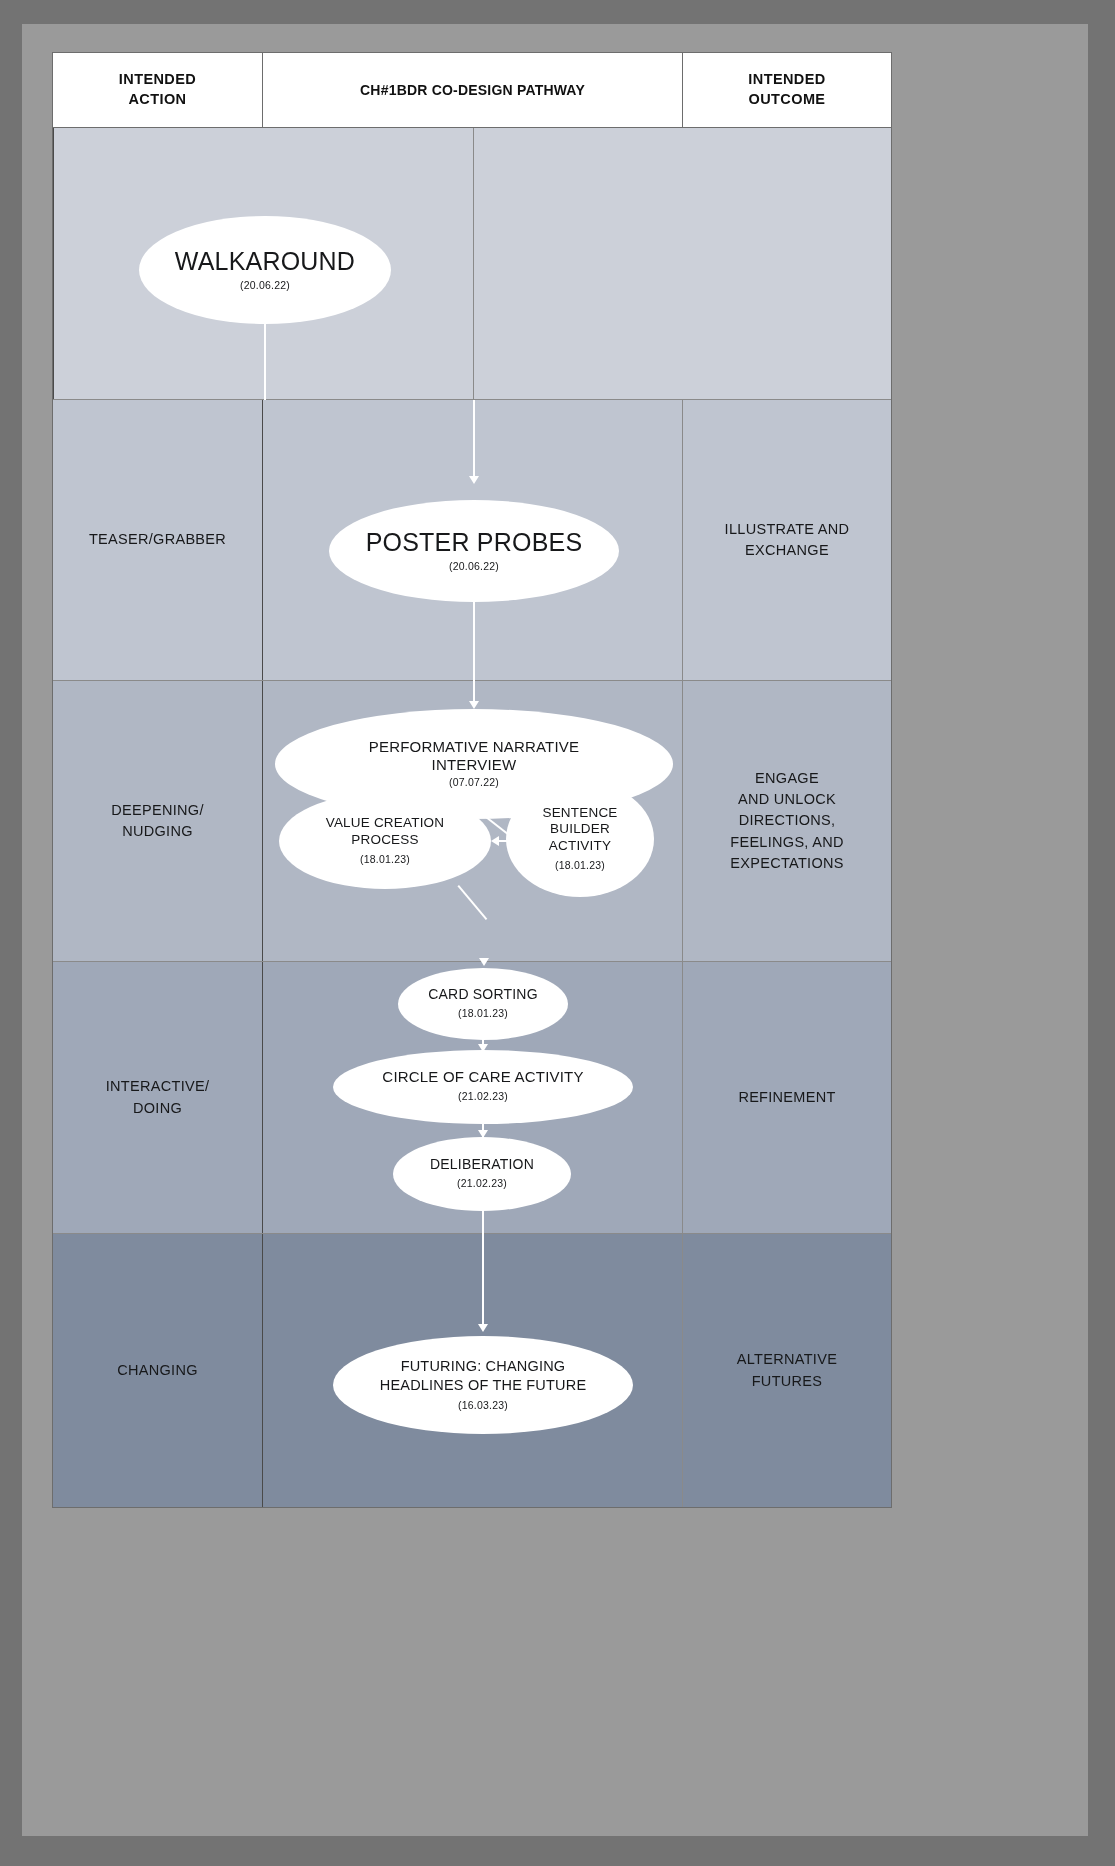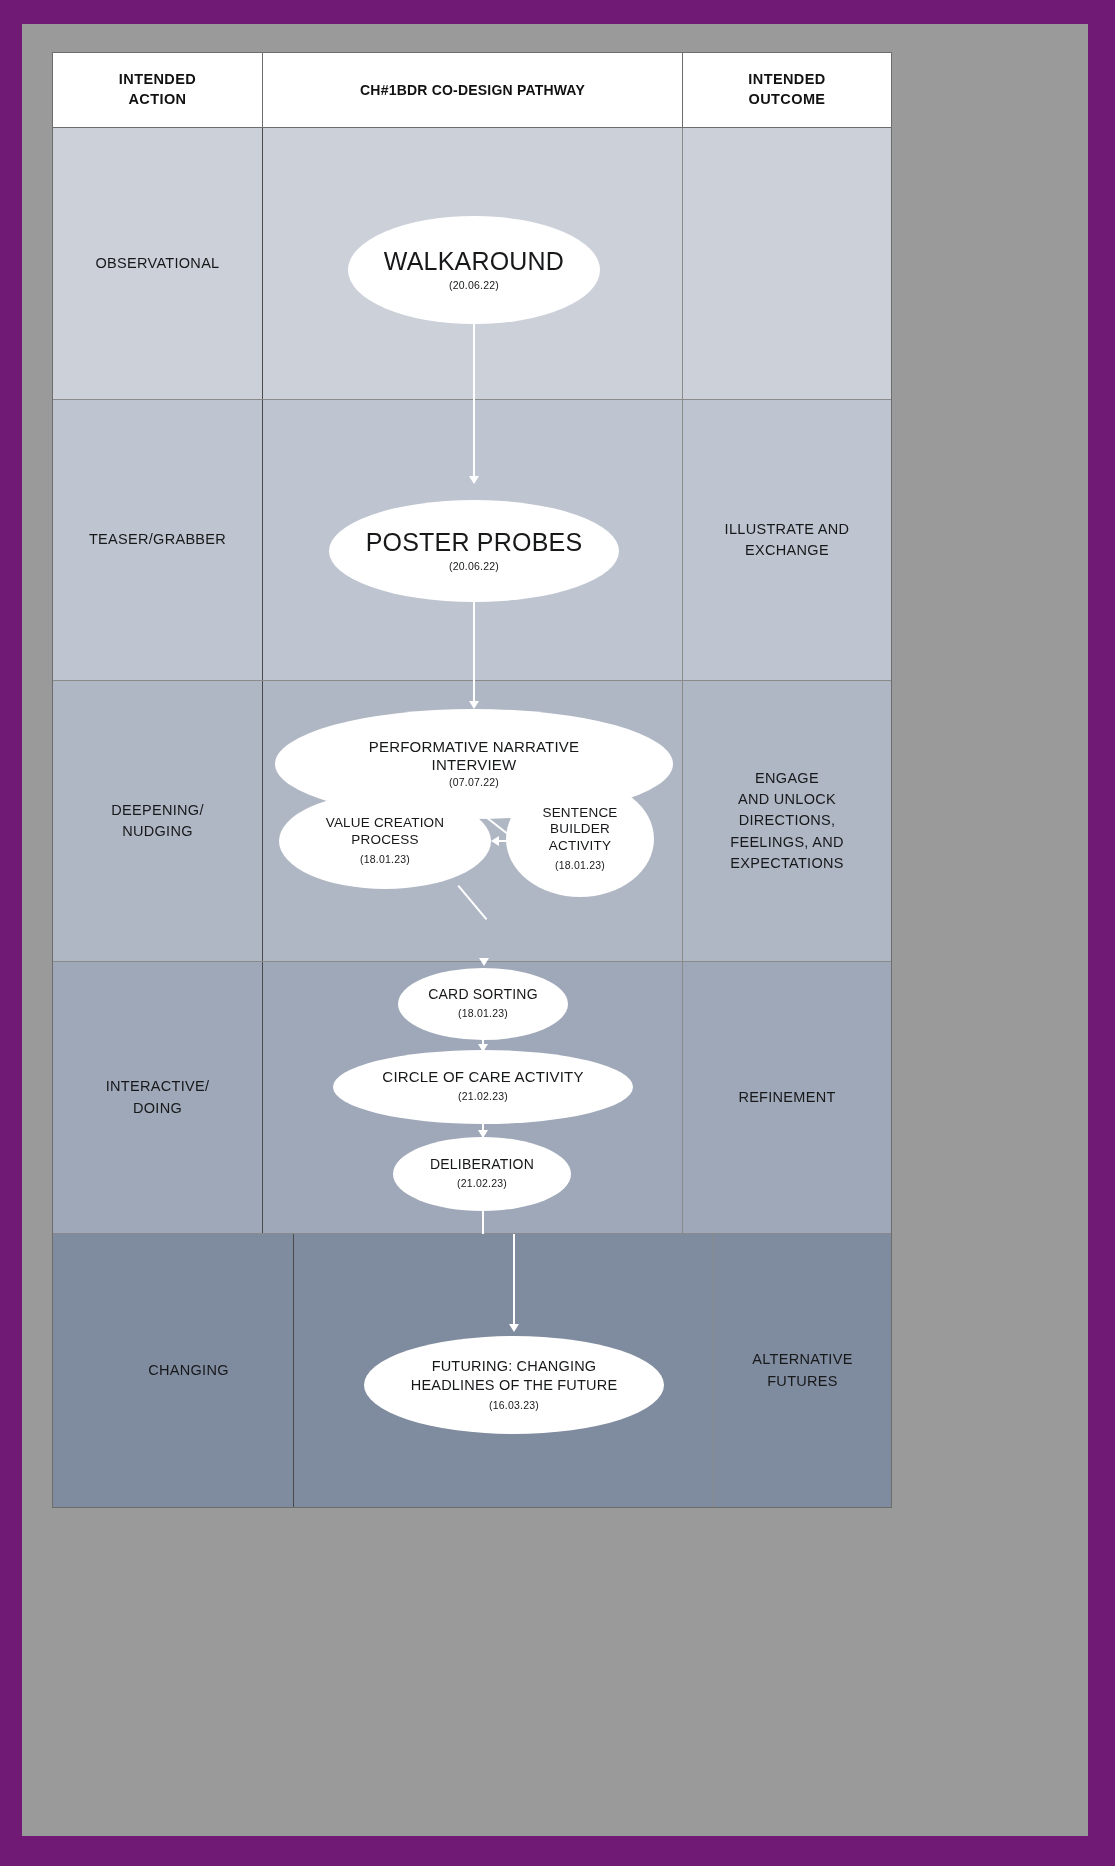--- a/index.html
+++ b/index.html
@@ -11,21 +11,21 @@
     width: 1115px;
     height: 1866px;
     font-family: "Liberation Sans", sans-serif;
     overflow: hidden;
   }
 
   #canvas {
     position: relative;
     width: 1115px;
     height: 1866px;
-    background: #701a75;
+    background: #737373;
   }
 
   
   .mat {
     position: absolute;
     left: 22px;
     top: 24px;
     width: 1066px;
     height: 1812px;
     background: #9a9a9a;
@@ -120,21 +120,21 @@
   .r2 { background: #bfc5d0; }
   .r3 { background: #b0b7c4; }
   .r4 { background: #9fa8b8; }
   .r5 { background: #7f8b9e; }
 
   
   .row.h1 { height: 272px; }
   .row.h2 { height: 281px; }
   .row.h3 { height: 281px; }
   .row.h4 { height: 272px; }
-  .row.h5 { height: 273px; padding-left: 31px; }
+  .row.h5 { height: 273px; }
 
   
   .pathway {
     position: absolute;
     left: 0; top: 0;
     width: 100%;
     height: 100%;
   }
 
   
@@ -252,21 +252,20 @@
           <div>
             <div>INTENDED</div>
             <div>OUTCOME</div>
           </div>
         </div>
       </div>
 
       <div class="body-rows">
 
         <div class="row h1 r1">
-          <div class="col-a cell">OBSERVATIONAL</div>
           <div class="col-b cell mid">
             <div class="pathway">
               <div class="node n-walkaround">
                 <div class="label">WALKAROUND</div>
                 <div class="date">(20.06.22)</div>
               </div>
               <div class="conn conn-v" style="left:210px; top:196px; height:80px;"></div>
             </div>
           </div>
         </div>

